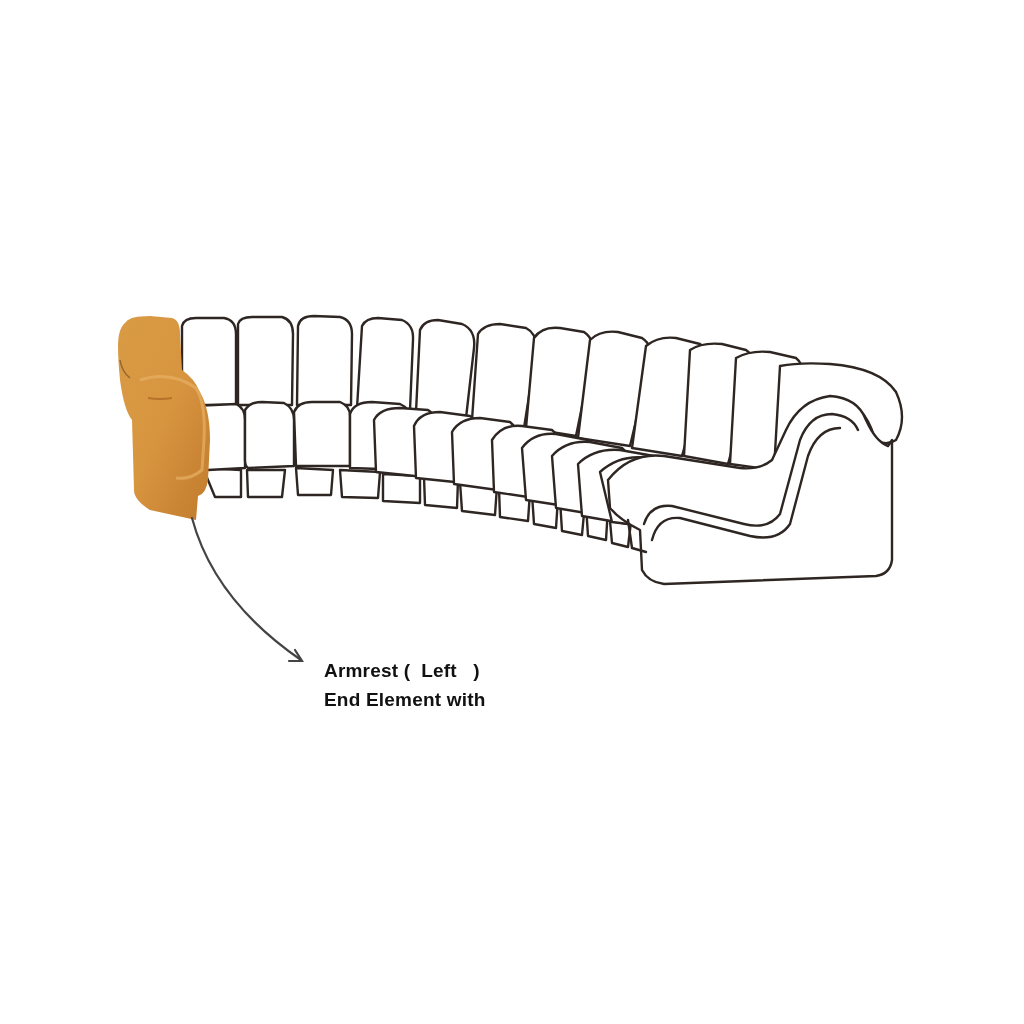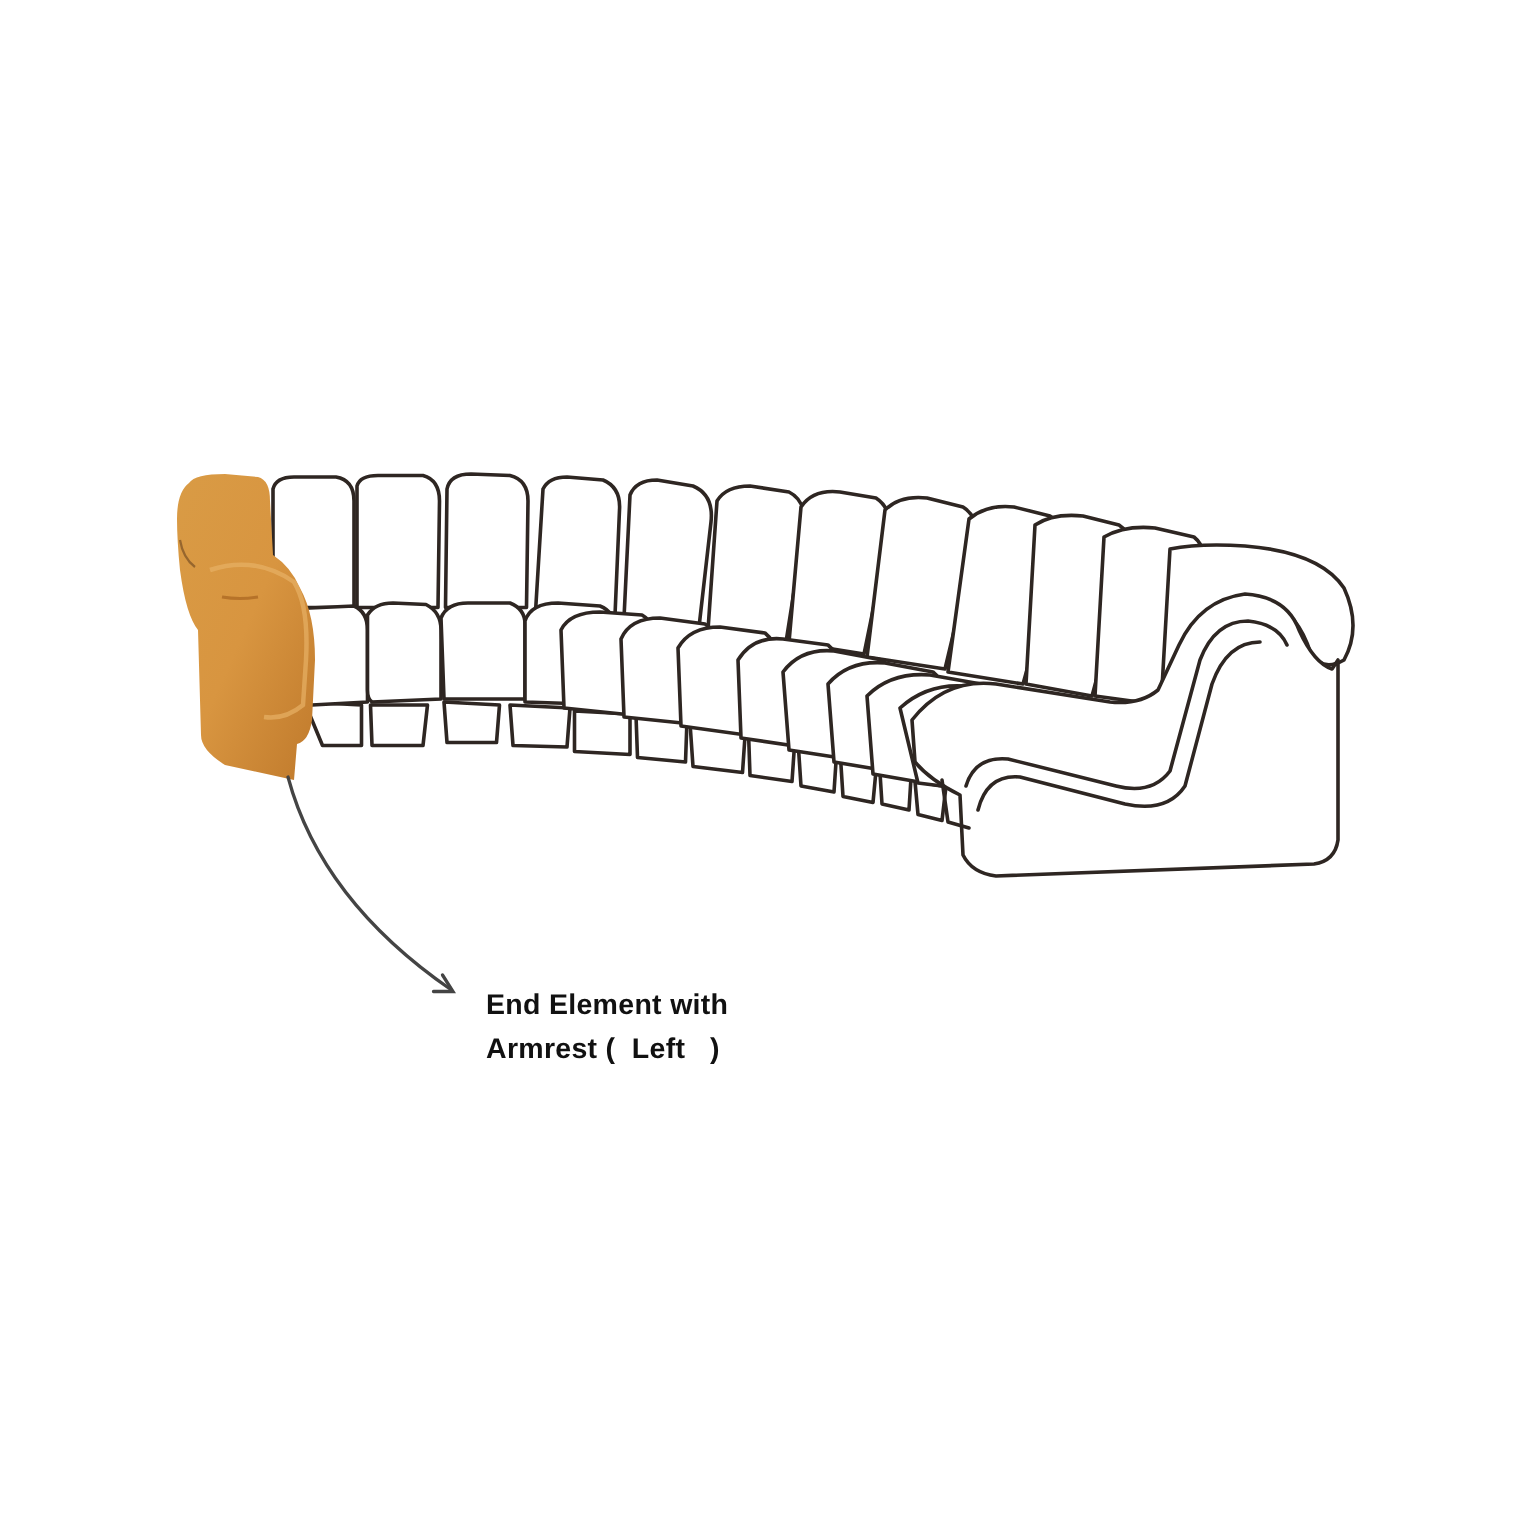--- a/index.html
+++ b/index.html
@@ -86,15 +86,15 @@
   </g>
 
   <g stroke="#444444" stroke-width="2.2" fill="none" stroke-linecap="round">
     <path d="M192 518 Q214 600 301 660"></path>
     <path d="M289 661 L302 661 L295 650"></path>
   </g>
 </svg>
 </div>
 
 <div class="label">
+  <span>Armrest (  Left   )</span>
   <span>End Element with</span>
-  <span>Armrest (  Left   )</span>
 </div>
 
 </body></html>

